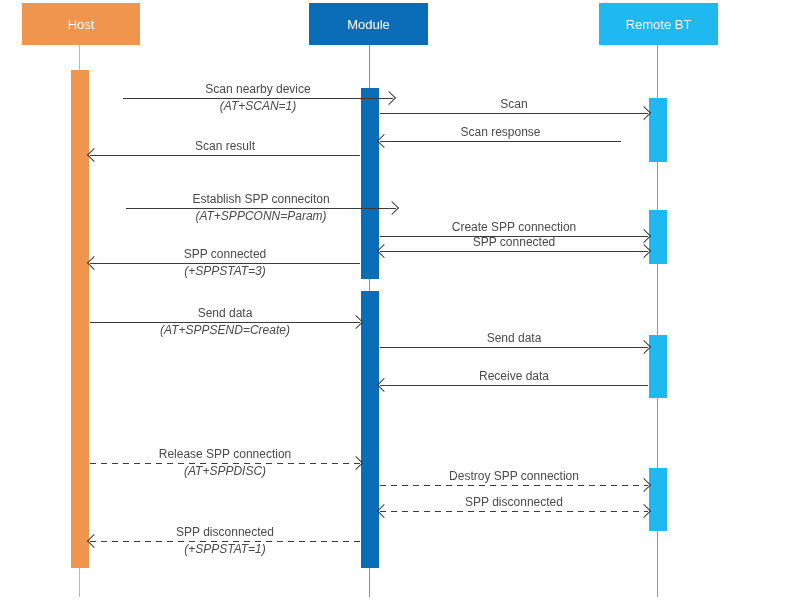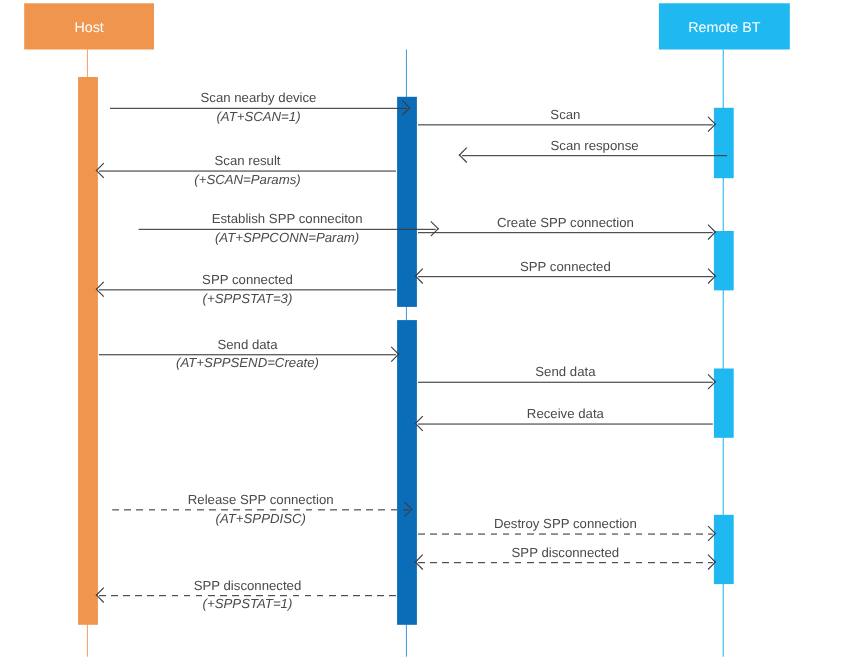--- a/index.html
+++ b/index.html
@@ -36,46 +36,48 @@
 
 <div class="canvas">
 
   <div class="lifeline host" style="left:79px;"></div>
   <div class="lifeline module" style="left:369px;"></div>
   <div class="lifeline remote" style="left:657px;"></div>
 
   <div class="actor host" style="left:22px;width:118px;text-align:center;">
     <span>Host</span>
   </div>
+  <div class="actor module" style="left:309px;width:119px;">
+    <span>Module</span>
+  </div>
   <div class="actor remote" style="left:599px;width:119px;">
     <span>Remote BT</span>
   </div>
 
   <div class="bar host" style="left:71px;top:70px;height:498px;"></div>
   <div class="bar module" style="left:361px;top:88px;height:191px;"></div>
   <div class="bar module" style="left:361px;top:291px;height:277px;"></div>
   <div class="bar remote" style="left:649px;top:98px;height:64px;"></div>
   <div class="bar remote" style="left:649px;top:210px;height:54px;"></div>
   <div class="bar remote" style="left:649px;top:335px;height:63px;"></div>
   <div class="bar remote" style="left:649px;top:468px;height:63px;"></div>
 
-  <div class="msg" style="left:76px;top:82px;width:270px;padding-left:24px;">
+  <div class="msg" style="left:99px;top:82px;width:270px;padding-left:24px;">
     <div class="msg-label">Scan nearby device</div>
     <div class="msg-line">
         <span class="chev r"></span>
       </div>
     <div class="msg-sub">(AT+SCAN=1)</div>
   </div>
 
   <div class="msg" style="left:90px;top:139px;width:270px;">
     <div class="msg-label">Scan result</div>
     <div class="msg-line">
         <span class="chev l"></span>
       </div>
-    <div class="msg-sub">(+SCAN=Params)</div>
   </div>
 
   <div class="msg" style="left:90px;top:192px;width:270px;padding-left:36px;">
     <div class="msg-label">Establish SPP conneciton</div>
     <div class="msg-line">
         <span class="chev r"></span>
       </div>
     <div class="msg-sub">(AT+SPPCONN=Param)</div>
   </div>
 
@@ -89,21 +91,21 @@
 
   <div class="msg" style="left:90px;top:306px;width:270px;">
     <div class="msg-label">Send data</div>
     <div class="msg-line">
         <span class="chev r"></span>
       </div>
     <div class="msg-sub">(AT+SPPSEND=Create)</div>
   </div>
 
 
-  <div class="msg" style="left:90px;top:447px;width:270px;margin-left:12px;">
+  <div class="msg" style="left:90px;top:447px;width:270px;">
     <div class="msg-label">Release SPP connection</div>
     <div class="msg-line dashed">
         <span class="chev r"></span>
       </div>
     <div class="msg-sub">(AT+SPPDISC)</div>
   </div>
 
   <div class="msg" style="left:90px;top:525px;width:270px;">
     <div class="msg-label">SPP disconnected</div>
     <div class="msg-line dashed">
@@ -112,28 +114,28 @@
     <div class="msg-sub">(+SPPSTAT=1)</div>
   </div>
 
   <div class="msg" style="left:380px;top:97px;width:268px;">
     <div class="msg-label">Scan</div>
     <div class="msg-line">
         <span class="chev r"></span>
       </div>
   </div>
 
-  <div class="msg" style="left:380px;top:125px;width:241px;margin-left:40px;">
+  <div class="msg" style="left:380px;top:125px;width:241px;">
     <div class="msg-label">Scan response</div>
     <div class="msg-line">
         <span class="chev l"></span>
       </div>
   </div>
 
-  <div class="msg" style="left:380px;top:195px;width:268px;">
+  <div class="msg" style="left:380px;top:220px;width:268px;">
     <div class="msg-label">Create SPP connection</div>
     <div class="msg-line">
         <span class="chev r"></span>
       </div>
   </div>
 
   <div class="msg" style="left:380px;top:235px;width:268px;">
     <div class="msg-label">SPP connected</div>
     <div class="msg-line">
         <span class="chev l"></span>

